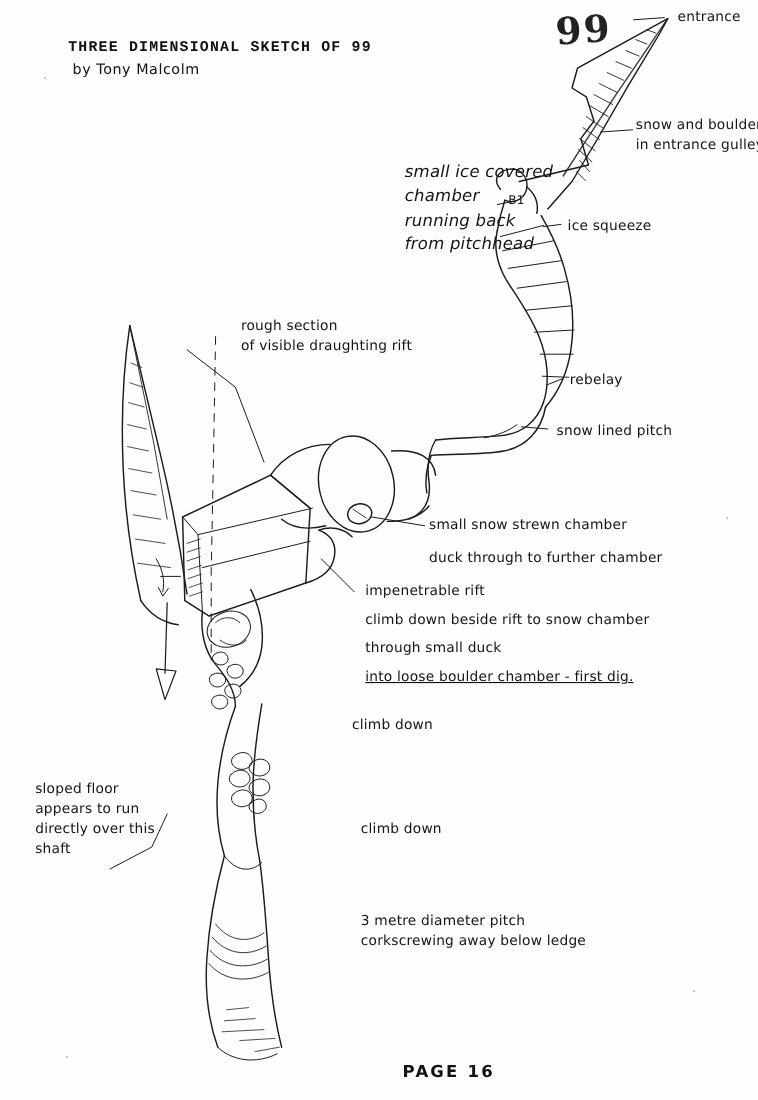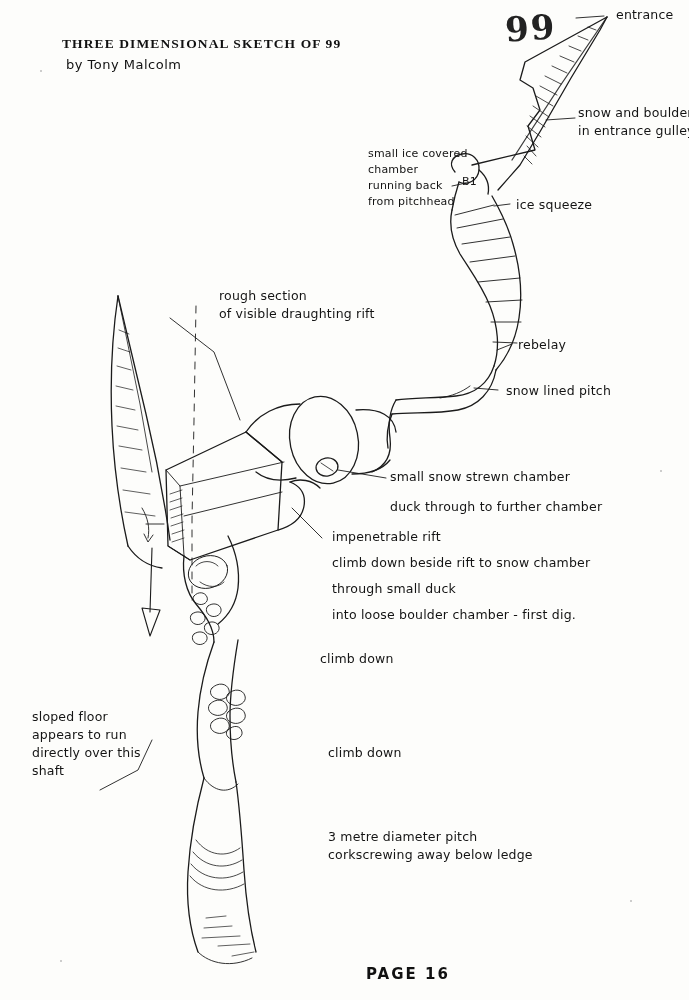--- a/index.html
+++ b/index.html
@@ -31,21 +31,21 @@
     color: #141414;
     white-space: pre;
     letter-spacing: 0.2px;
   }
   .title-block {
     position: absolute;
     left: 62px;
     top: 36px;
   }
   .title-main {
-    font-family: Liberation Serif, serif;
+    font-family: Liberation Mono, monospace;
     font-size: 13.5px;
     letter-spacing: 1.1px;
     font-weight: 600;
     color: #111;
   }
   .title-sub {
     font-family: "DejaVu Sans", sans-serif;
     font-size: 13px;
     letter-spacing: 0.5px;
     margin-top: 5px;
@@ -66,21 +66,22 @@
     left: 505px;
     top: 8px;
     font-size: 34px;
     font-weight: 700;
     letter-spacing: 2px;
     color: #222;
     font-family: "DejaVu Serif", serif;
     transform: rotate(-4deg);
   }
   .small {
-    font-size: 11px;
+    font-size: 15px;
+    font-style: italic;
   }
   .speck {
     position: absolute;
     width: 2px;
     height: 2px;
     background: #bdbdbd;
     border-radius: 50%;
   }
 </style>
 </head>
@@ -259,21 +260,21 @@
   <div class="ann" style="left:506px; top:382px;">snow lined pitch</div>
 
   <div class="ann" style="left:174px; top:287px;margin-left:45px;">rough section
 of visible draughting rift</div>
 
   <div class="ann" style="left:390px; top:468px;">small snow strewn chamber</div>
   <div class="ann" style="left:390px; top:498px;">duck through to further chamber</div>
   <div class="ann" style="left:332px; top:528px;">impenetrable rift</div>
   <div class="ann" style="left:332px; top:554px;">climb down beside rift to snow chamber</div>
   <div class="ann" style="left:332px; top:580px;">through small duck</div>
-  <div class="ann" style="left:332px; top:606px;">into loose boulder chamber - first dig.</div>
+  <div class="ann" style="left:332px; top:606px;text-decoration:underline;">into loose boulder chamber - first dig.</div>
 
   <div class="ann" style="left:320px; top:650px;">climb down</div>
   <div class="ann" style="left:328px; top:744px;">climb down</div>
 
   <div class="ann" style="left:32px;  top:708px;">sloped floor
 appears to run
 directly over this
 shaft</div>
 
   <div class="ann" style="left:328px; top:828px;">3 metre diameter pitch

